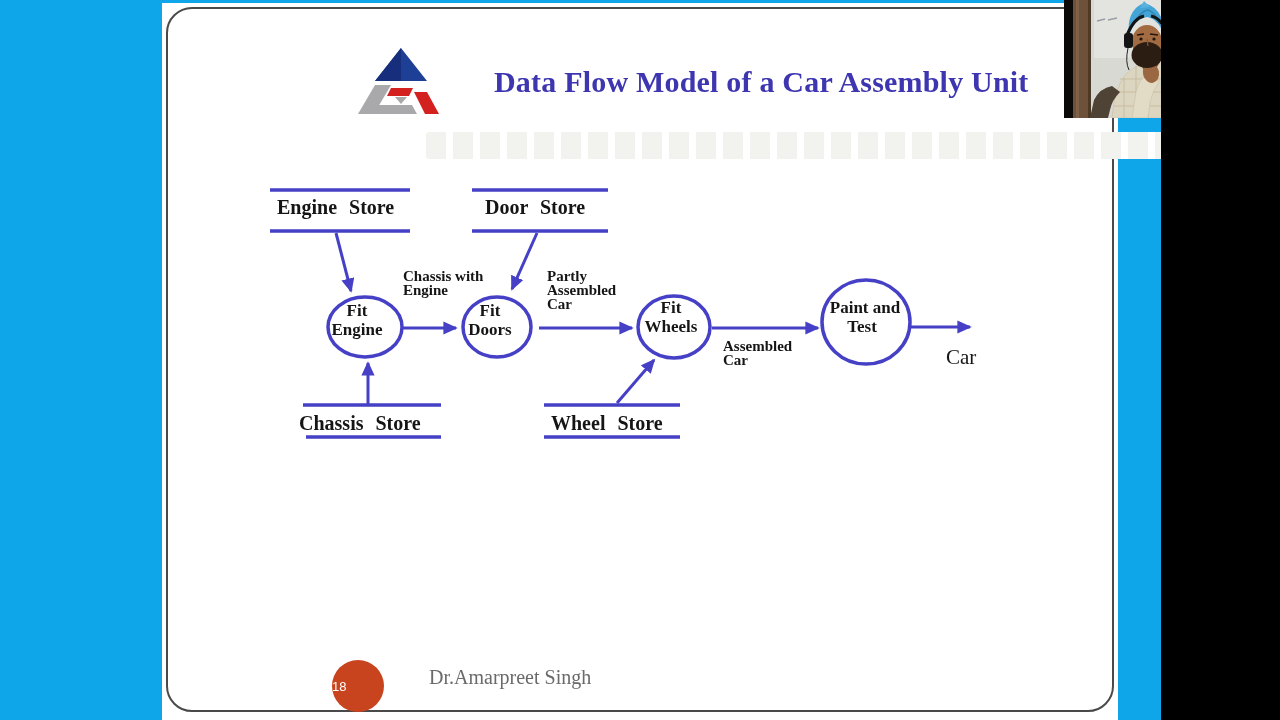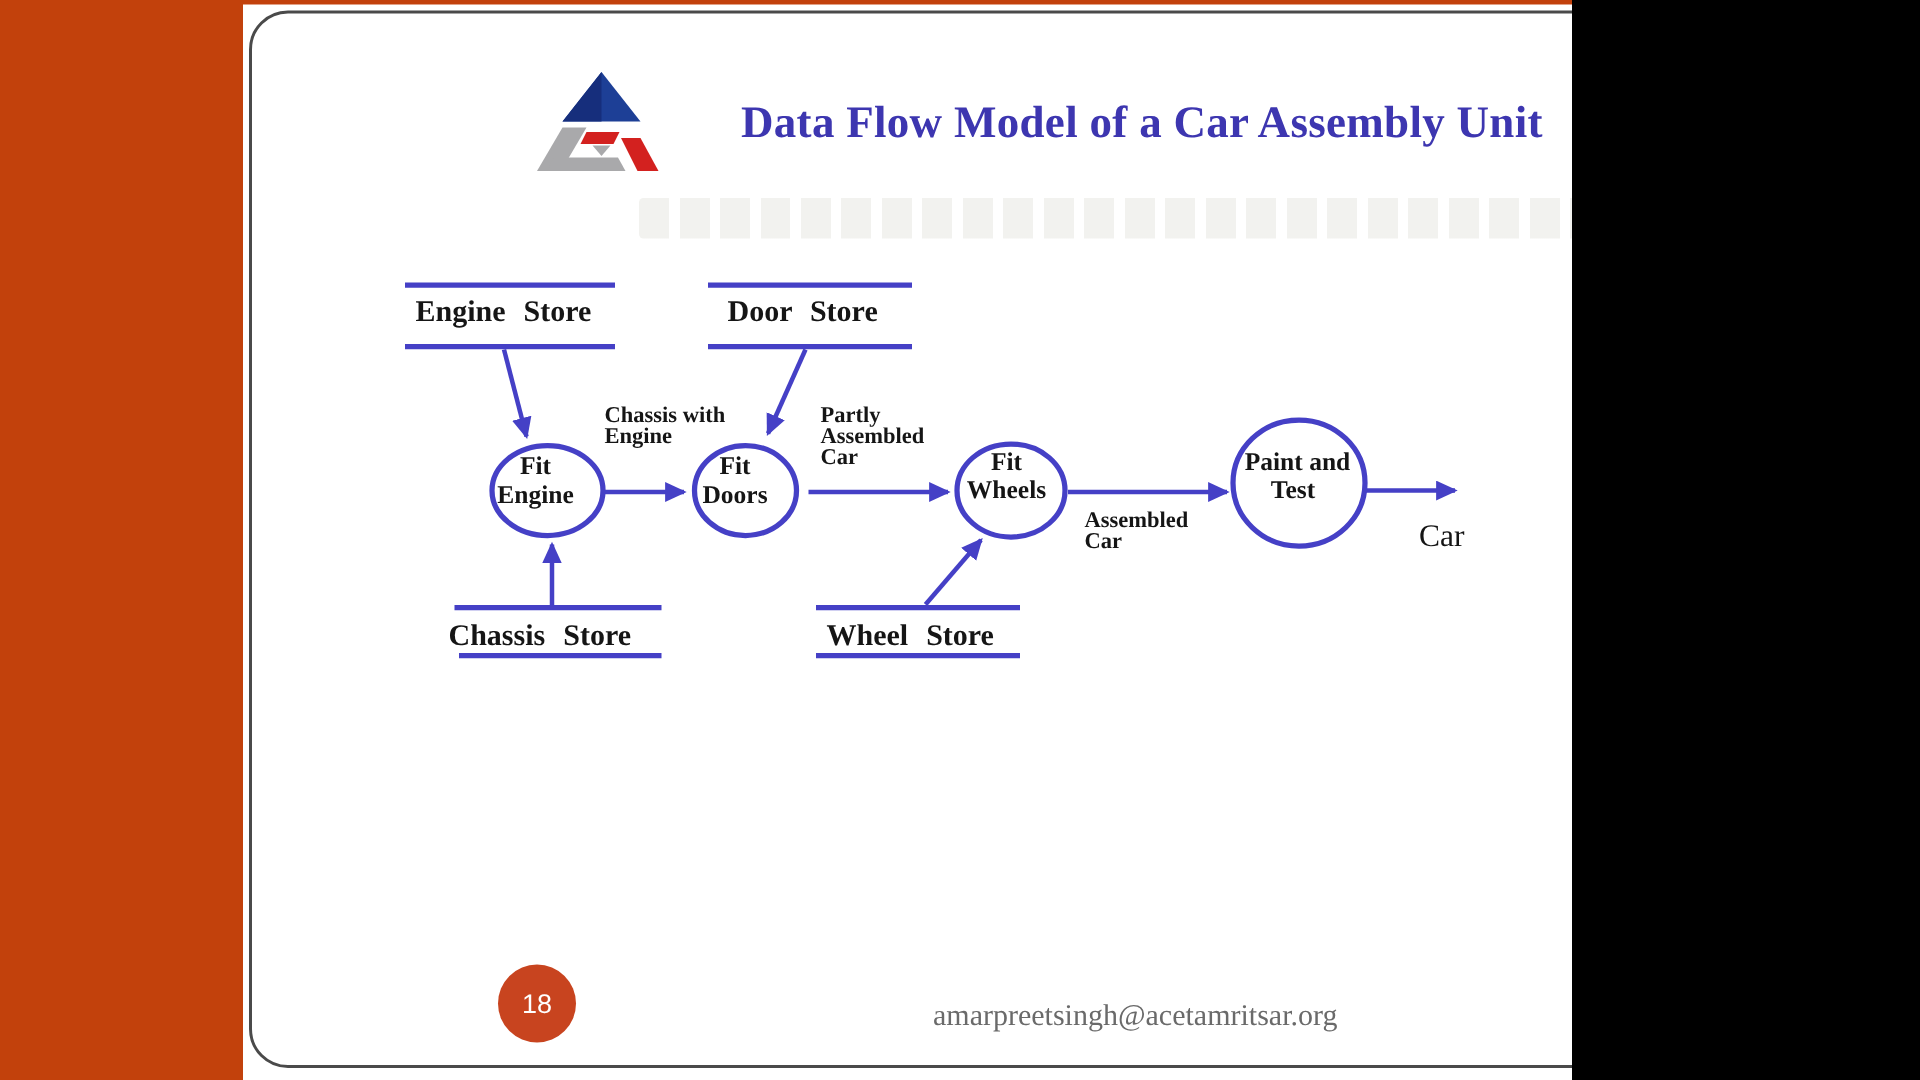--- a/index.html
+++ b/index.html
@@ -1,30 +1,30 @@
 <!DOCTYPE html>
 <html><head>
 <meta charset="utf-8">
 <style>
   html,body{margin:0;padding:0;background:#000;}
-  .stage{position:relative;width:1048px;height:720px;background:#c2410c;overflow:hidden;
+  .stage{position:relative;width:1161px;height:720px;background:#0ea5e9;overflow:hidden;
          font-family:"Liberation Serif",serif;}
   
   .slide{position:absolute;left:162px;top:3px;width:956px;height:717px;background:#ffffff;}
   .slide-border{position:absolute;left:4px;top:4px;right:4px;bottom:8px;
                 border:2px solid #4a4a4a;border-radius:26px;}
   .title{position:absolute;left:332px;top:62px;margin:0;font-size:30px;font-weight:bold;
          color:#3d36b0;letter-spacing:.2px;font-family:"Liberation Serif",serif;white-space:nowrap;}
   .logo{position:absolute;left:195px;top:44px;width:88px;height:68px;}
   .ghost-row{position:absolute;left:264px;top:129px;width:796px;height:27px;border-radius:3px;
              background:repeating-linear-gradient(90deg,#f2f2ef 0 20px,#ffffff 20px 27px);}
   
-  .badge{position:absolute;left:170px;top:640px;width:52px;height:52px;border-radius:50%;
-         background:#c8441f;color:#fff;display:flex;align-items:center;justify-content:center;
-         font-family:"Liberation Sans",sans-serif;font-size:18px;}
+  .badge{position:absolute;left:170px;top:657px;width:52px;height:52px;border-radius:50%;
+         background:#c8441f;color:#fff;display:flex;align-items:center;
+         font-family:"Liberation Sans",sans-serif;font-size:13px;}
   .ftext{position:absolute;top:663px;font-size:20px;color:#6a6a6a;white-space:nowrap;}
   .f-author{left:267px;} .f-email{left:460px;} .f-course{left:838px;}
   
   .diagram{position:absolute;left:0;top:0;width:1280px;height:720px;pointer-events:none;}
   .diagram text{font-family:"Liberation Serif",serif;fill:#151515;}
   .stext{font-size:20px;font-weight:bold;word-spacing:7px;}
   .ptext{font-size:17px;font-weight:bold;text-anchor:middle;}
   .lbl{font-size:15px;font-weight:bold;}
   .outtext{font-size:21px;}
   .dline{stroke:#4540c6;stroke-width:3.5;fill:none;}
@@ -51,21 +51,21 @@
       <polygon points="57,45 70,45 82,67 68,67" fill="#d3211f"></polygon>
     </svg>
 
     <h1 class="title">Data Flow Model of a Car Assembly Unit</h1>
 
     <div class="ghost-row"></div>
 
     <div class="badge">
       <span>18</span>
     </div>
-    <div class="ftext f-email">amarpreetsingh@acetamritsar.org</div>
+    <div class="ftext f-author">Dr.Amarpreet Singh</div>
   </div>
 
   <svg class="diagram" viewBox="0 0 1280 720">
     <defs>
       <marker id="ah" markerWidth="6" markerHeight="5" refX="4.2" refY="2.2" orient="auto" markerUnits="strokeWidth">
         <path d="M0,0 L4.8,2.2 L0,4.4 Z" fill="#4540c6"></path>
       </marker>
     </defs>
 
     <g>

